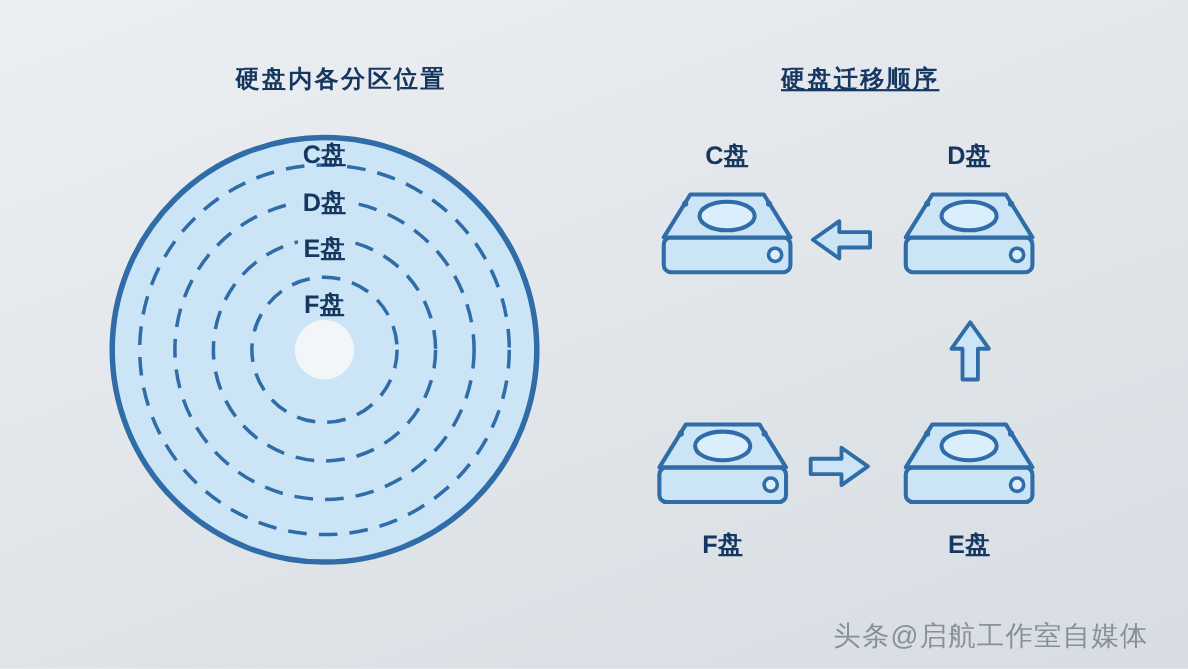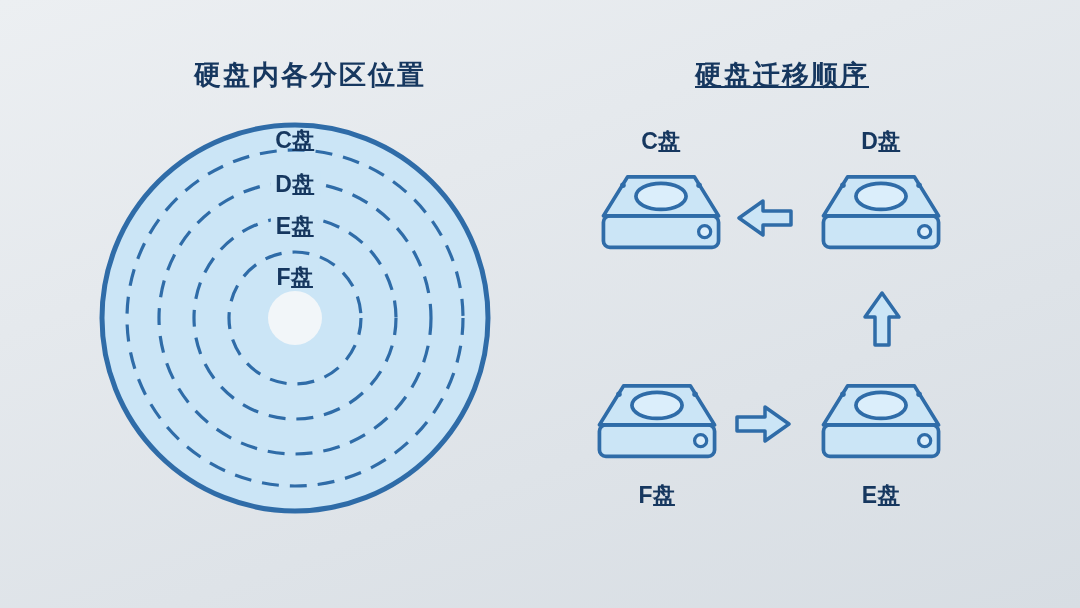--- a/index.html
+++ b/index.html
@@ -7,21 +7,21 @@
     position: relative;
     width: 1080px;
     height: 608px;
     overflow: hidden;
     background: linear-gradient(160deg, var(--background-top, #eceff2) 0%, var(--background-bottom, #d7dde3) 100%);
     font-family: "Liberation Sans", "DejaVu Sans", sans-serif;
   }
 
   .section-title {
     position: absolute;
-    font-size: 27px;
+    font-size: 22px;
     font-weight: 700;
     color: var(--text-dark, #16375f);
     text-align: center;
     letter-spacing: 2px;
     white-space: nowrap;
   }
   #title-left  { left: 170px; top: 57px; width: 280px; }
   #title-right { left: 668px; top: 57px; width: 228px; text-decoration: underline; }
 
   
@@ -174,14 +174,15 @@
   <svg id="arrow-left" class="arrow" width="60" height="40" viewBox="0 0 60 40">
     <polygon points="56,13 28,13 28,3 4,20 28,37 28,27 56,27"></polygon>
   </svg>
   <svg id="arrow-up" class="arrow" width="40" height="60" viewBox="0 0 40 60">
     <polygon points="13,56 13,28 3,28 20,4 37,28 27,28 27,56"></polygon>
   </svg>
   <svg id="arrow-right" class="arrow" width="60" height="40" viewBox="0 0 60 40">
     <polygon points="4,13 32,13 32,3 56,20 32,37 32,27 4,27"></polygon>
   </svg>
 
+  <div class="watermark">头条@启航工作室自媒体</div>
 
 </div>
 
 </body></html>

